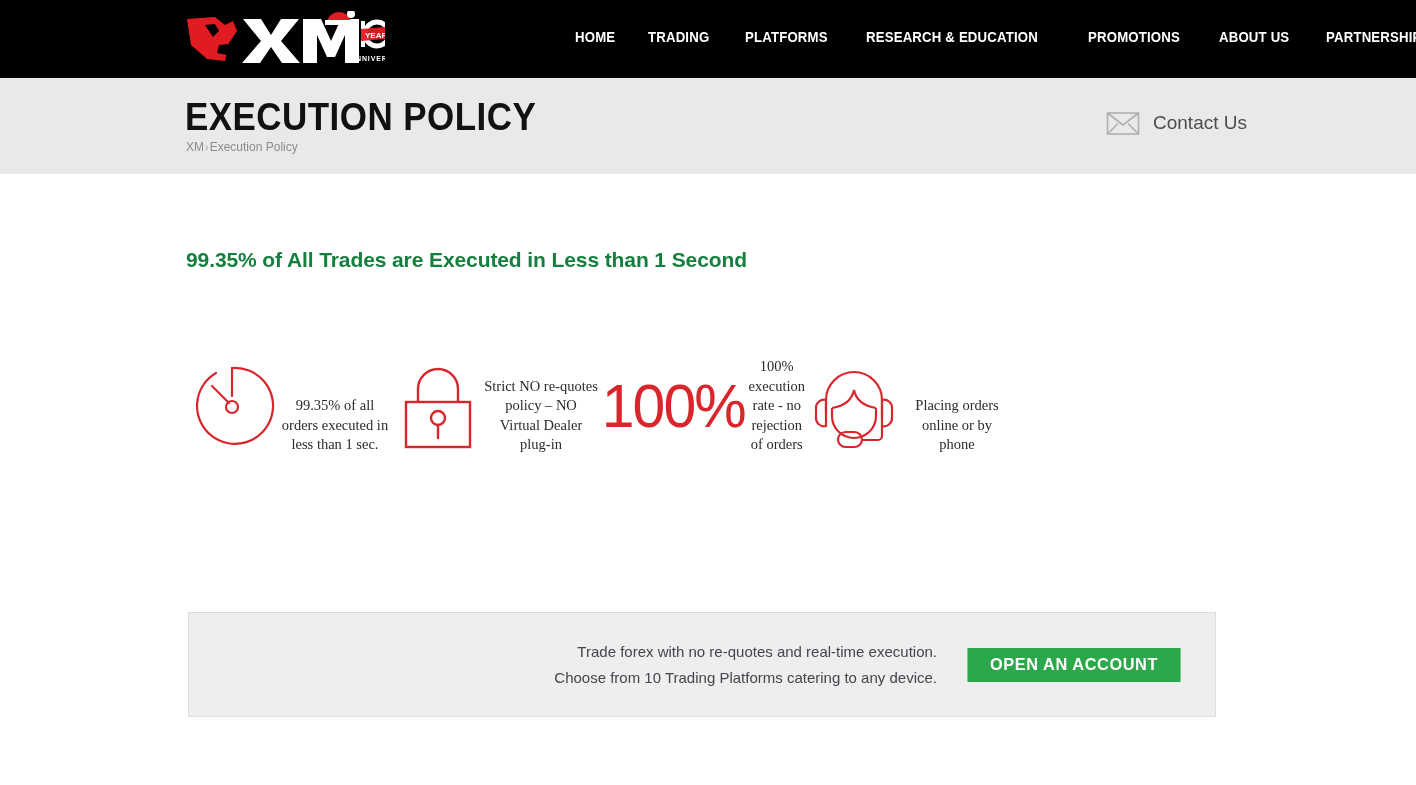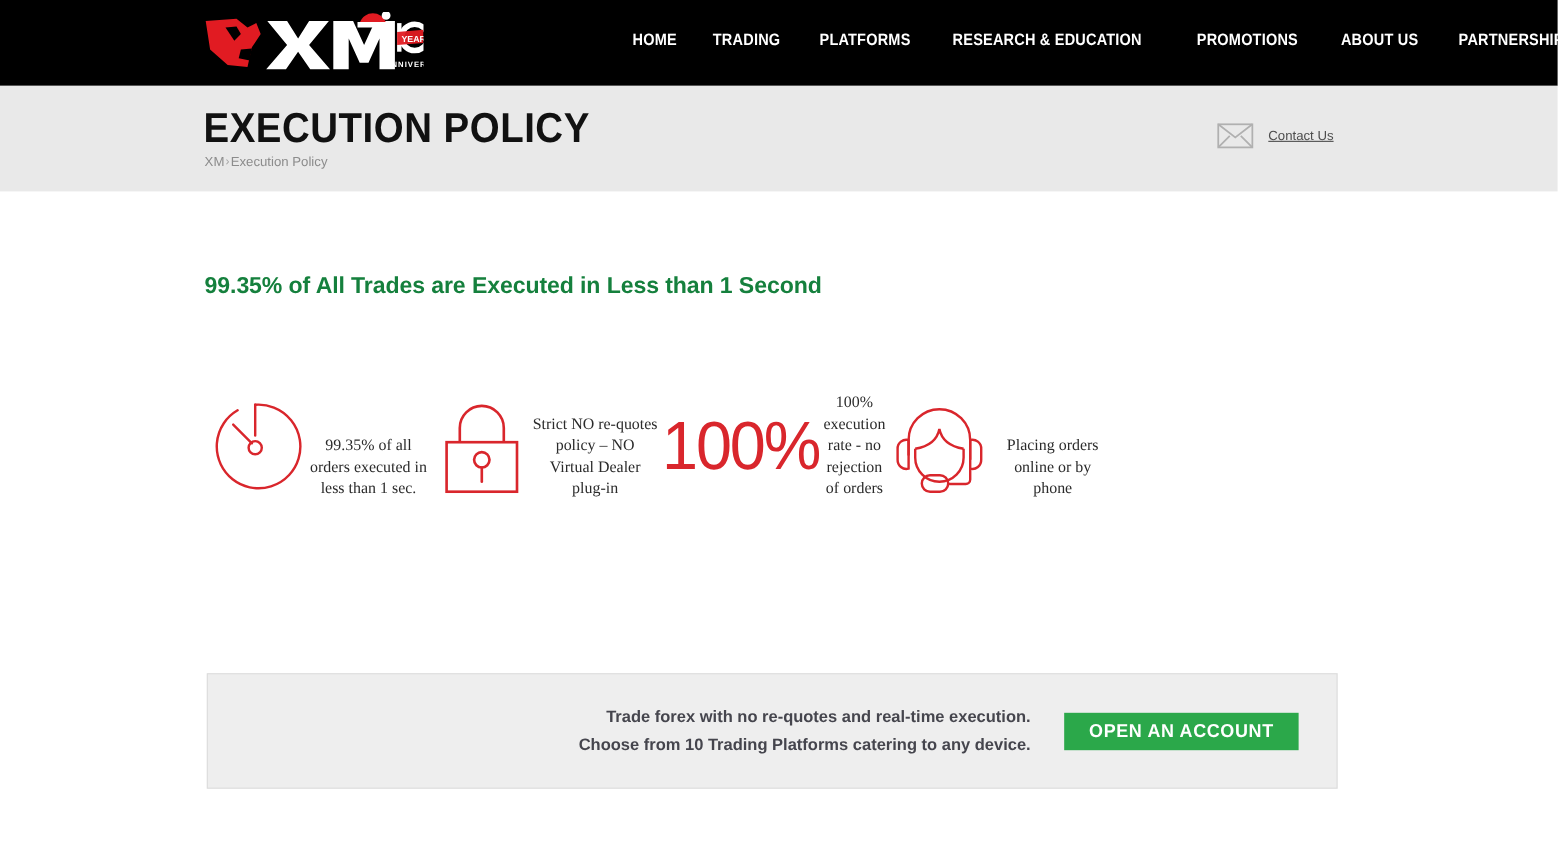--- a/index.html
+++ b/index.html
@@ -65,21 +65,21 @@
     display: flex; align-items: center; gap: 1px;
   }
   .breadcrumb a { color: #8c8c8c; text-decoration: none; cursor: pointer; }
   .breadcrumb .sep { color: #a8a8a8; font-size: 11px; }
 
   .contact {
     position: absolute; left: 1106px; top: 110px;
     display: flex; align-items: center; gap: 13px;
     cursor: pointer;
   }
-  .contact-label { font-size: 12px; color: #4d4d4d; text-decoration: underline; }
+  .contact-label { font-size: 19px; color: #4d4d4d; }
 
   
   .main-heading {
     position: absolute; left: 186px; top: 248px;
     font-size: 21px;
     font-weight: bold;
     color: #15803d;
     letter-spacing: -0.1px;
   }
 
@@ -121,21 +121,20 @@
     background: #eeeeee;
     border: 1px solid #dcdcdc;
     display: flex; align-items: center; justify-content: flex-end;
   }
   .cta-text {
     text-align: right;
     font-size: 15px;
     line-height: 26px;
     color: #45454d;
     margin-right: 26px;
-    font-weight: bold;
   }
   .cta-button {
     width: 222px; height: 34px;
     background: #2ba84a;
     color: #ffffff;
     border: none;
     font-family: "Liberation Sans Narrow", "Liberation Sans", sans-serif;
     font-size: 17px;
     font-weight: bold;
     letter-spacing: 0.6px;

